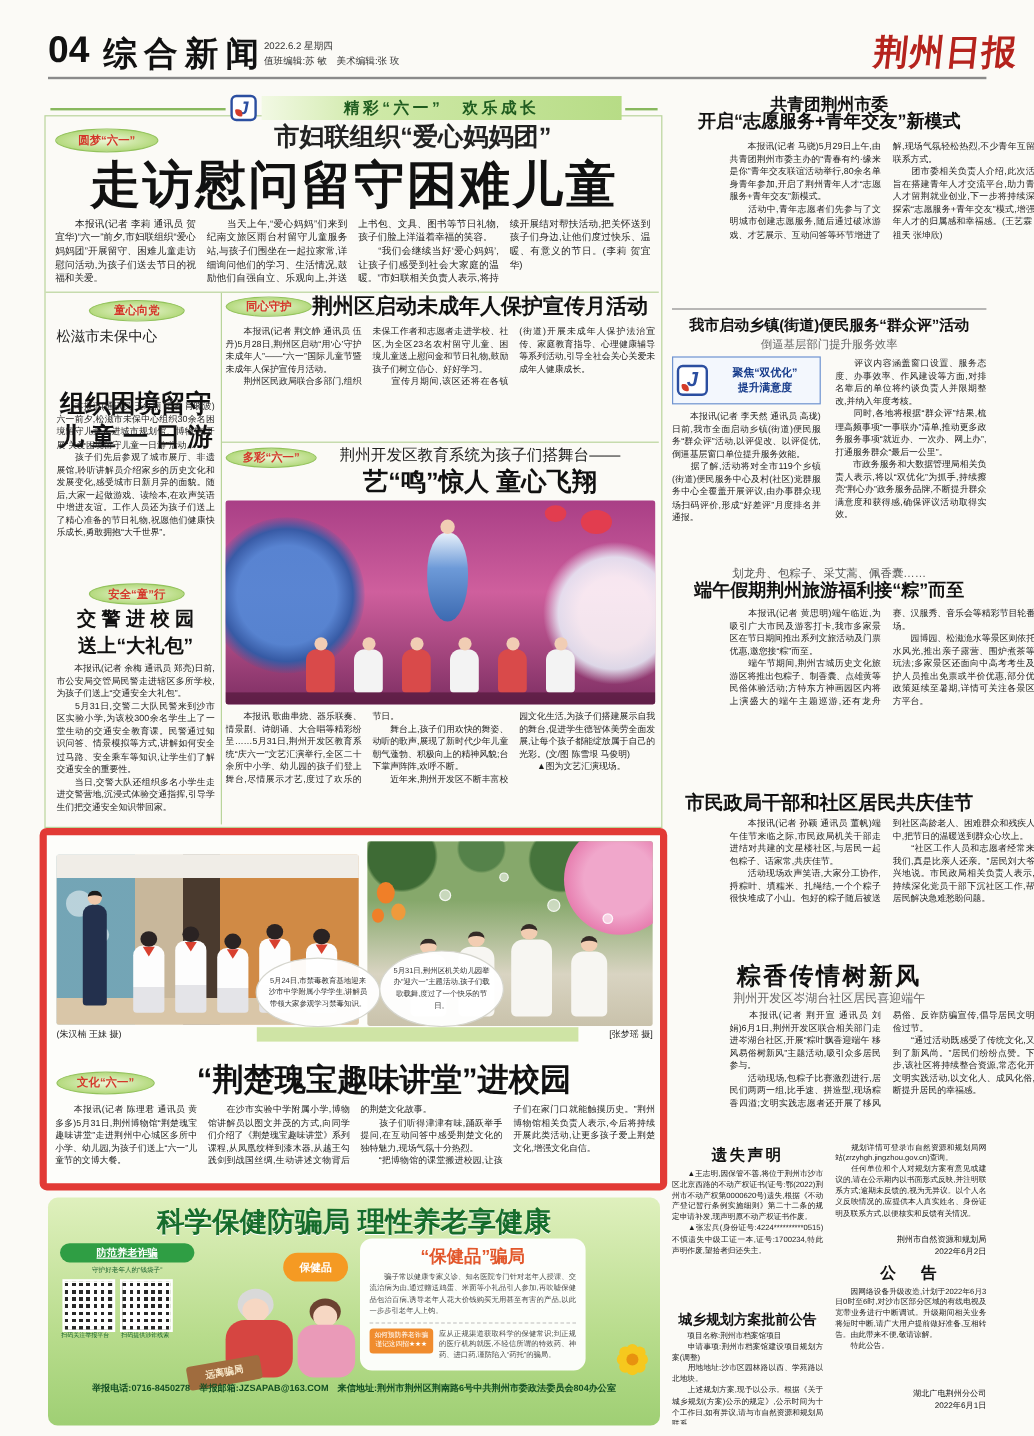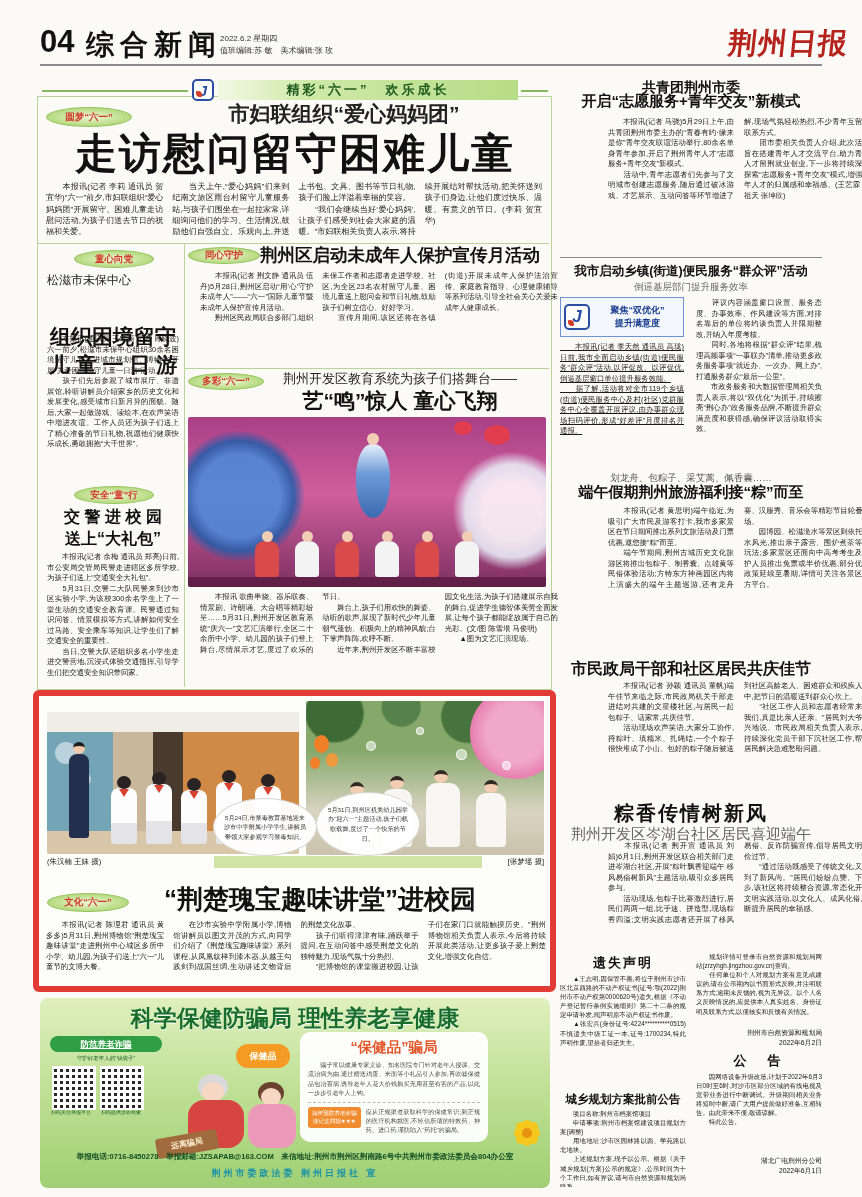--- a/index.html
+++ b/index.html
@@ -4,21 +4,21 @@
 <style>
   html,body{margin:0;padding:0;background:#e9e7e1;}
   #page{position:relative;width:862px;height:1197px;margin:0 auto;background:#fbfaf6;
         font-family:"Liberation Sans","DejaVu Sans",sans-serif;color:#111;overflow:hidden;}
   .abs{position:absolute;}
   .ctr{text-align:center;}
   .rt{text-align:right;}
   .b{font-weight:bold;}
   .btxt{font-size:8px;line-height:1.42;color:#1c1c1c;text-align:justify;white-space:pre-line;overflow:hidden;}
   .cols2{column-count:2;column-gap:10px;margin-left:48px;}
-  .cols3{column-count:3;column-gap:9px;margin-left:12px;}
+  .cols3{column-count:3;column-gap:9px;}
   .cols4{column-count:4;column-gap:9px;}
   .tag{display:flex;align-items:center;justify-content:center;
        background:radial-gradient(ellipse at center,#eef7d8 0%,#b9dc85 65%,#9ccb5f 100%);
        border:1px solid #93c25c;border-radius:50%;color:#d4372a;font-weight:bold;font-size:9.5px;white-space:nowrap;}
   .hr{background:#8a8a8a;}
   .gl{background:#b9d49b;}
   .photo{position:absolute;overflow:hidden;border-radius:2px;}
   .bubble{position:absolute;background:rgba(255,255,255,.96);border:1px solid #d5d5cd;border-radius:50%;
           display:flex;align-items:center;justify-content:center;text-align:center;
           font-size:6.2px;line-height:1.55;color:#333;padding:9px;box-sizing:border-box;white-space:normal;}
@@ -214,58 +214,57 @@
       <div style="font-size:6.1px;color:#4a4a4a;line-height:1.55;text-align:justify;white-space:pre-line;margin-top:3px;">　　骗子常以健康专家义诊、知名医院专门针对老年人授课、交流治病为由,通过赠送鸡蛋、米面等小礼品引人参加,再吹嘘保健品包治百病,诱导老年人花大价钱购买无用甚至有害的产品,以此一步步引老年人上钩。</div>
       <div style="border-top:1px dashed #bbb;margin:4px 0;"></div>
       <div style="display:flex;gap:5px;align-items:flex-start;">
         <div class="ctr" style="flex:none;background:#f08c2e;color:#fff;font-size:5.6px;line-height:1.5;padding:2px 4px;border-radius:3px;white-space:pre-line;">如何预防养老诈骗
 谨记这四招★★★</div>
         <div style="font-size:6.1px;color:#4a4a4a;line-height:1.5;text-align:justify;">应从正规渠道获取科学的保健常识;到正规的医疗机构就医,不轻信所谓的特效药、神药、进口药,谨防陷入“药托”的骗局。</div>
       </div>
     </div>
     <div class="flower" style="left:482px;top:130px;"></div>
     <div class="abs ctr" style="left:0;top:154px;width:100%;font-size:7.6px;font-weight:900;color:#134f23;">举报电话:0716-8450278　举报邮箱:JZSAPAB@163.COM　来信地址:荆州市荆州区荆南路6号中共荆州市委政法委员会804办公室</div>
-    <div class="abs ctr b" style="left:0;top:169px;width:100%;font-size:9px;color:#1792a8;letter-spacing:3px;">荆州市委政法委 荆州日报社 宣</div>
   </div>
 
   <div class="abs ctr b" style="left:560px;top:79px;width:262px;font-size:14px;">共青团荆州市委</div>
   <div class="abs ctr" style="left:560px;top:92px;width:262px;font-size:15px;font-weight:900;">开启“志愿服务+青年交友”新模式</div>
   <div class="abs btxt cols2" style="left:560px;top:117px;width:262px;height:134px;font-size:7.4px;">　　本报讯(记者 马骁)5月29日上午,由共青团荆州市委主办的“青春有约·缘来是你”青年交友联谊活动举行,80余名单身青年参加,开启了荆州青年人才“志愿服务+青年交友”新模式。
 　　活动中,青年志愿者们先参与了文明城市创建志愿服务,随后通过破冰游戏、才艺展示、互动问答等环节增进了解,现场气氛轻松热烈,不少青年互留了联系方式。
 　　团市委相关负责人介绍,此次活动旨在搭建青年人才交流平台,助力青年人才留荆就业创业,下一步将持续深入探索“志愿服务+青年交友”模式,增强青年人才的归属感和幸福感。(王艺霖 穆祖天 张坤欣)</div>
   <div class="abs hr" style="left:560px;top:257px;width:262px;height:1px;"></div>
 
   <div class="abs ctr" style="left:558px;top:263px;width:266px;font-size:12.5px;font-weight:900;">我市启动乡镇(街道)便民服务“群众评”活动</div>
   <div class="abs ctr" style="left:560px;top:281px;width:262px;font-size:9.5px;color:#666;">倒逼基层部门提升服务效率</div>
   <div class="abs" style="left:560px;top:297px;width:124px;height:40px;border:1px solid #6f93cf;background:#f3f7fd;display:flex;align-items:center;gap:5px;padding:3px;box-sizing:border-box;">
     <div class="jlogo" style="width:26px;height:26px;font-size:17px;flex:none;">J</div>
     <div style="flex:1;text-align:center;">
       <div style="font-size:9px;font-weight:900;color:#153a8a;">聚焦“双优化”</div>
       <div style="font-size:9px;font-weight:900;color:#153a8a;">提升满意度</div>
     </div>
   </div>
-  <div class="abs btxt" style="left:560px;top:342px;width:124px;height:124px;font-size:7.4px;text-decoration:underline;">　　本报讯(记者 李天然 通讯员 高珑)日前,我市全面启动乡镇(街道)便民服务“群众评”活动,以评促改、以评促优,倒逼基层窗口单位提升服务效能。
+  <div class="abs btxt" style="left:560px;top:342px;width:124px;height:124px;font-size:7.4px;">　　本报讯(记者 李天然 通讯员 高珑)日前,我市全面启动乡镇(街道)便民服务“群众评”活动,以评促改、以评促优,倒逼基层窗口单位提升服务效能。
 　　据了解,活动将对全市119个乡镇(街道)便民服务中心及村(社区)党群服务中心全覆盖开展评议,由办事群众现场扫码评价,形成“好差评”月度排名并通报。</div>
   <div class="abs btxt" style="left:696px;top:298px;width:126px;height:168px;font-size:7.4px;">　　评议内容涵盖窗口设置、服务态度、办事效率、作风建设等方面,对排名靠后的单位将约谈负责人并限期整改,并纳入年度考核。
 　　同时,各地将根据“群众评”结果,梳理高频事项“一事联办”清单,推动更多政务服务事项“就近办、一次办、网上办”,打通服务群众“最后一公里”。
 　　市政务服务和大数据管理局相关负责人表示,将以“双优化”为抓手,持续擦亮“荆心办”政务服务品牌,不断提升群众满意度和获得感,确保评议活动取得实效。</div>
 
   <div class="abs ctr" style="left:560px;top:472px;width:262px;font-size:9.5px;color:#555;">划龙舟、包粽子、采艾蒿、佩香囊……</div>
   <div class="abs ctr" style="left:560px;top:483px;width:262px;font-size:15px;font-weight:900;">端午假期荆州旅游福利接“粽”而至</div>
   <div class="abs btxt cols2" style="left:560px;top:506px;width:262px;height:146px;font-size:7.4px;">　　本报讯(记者 黄思明)端午临近,为吸引广大市民及游客打卡,我市多家景区在节日期间推出系列文旅活动及门票优惠,邀您接“粽”而至。
 　　端午节期间,荆州古城历史文化旅游区将推出包粽子、制香囊、点雄黄等民俗体验活动;方特东方神画园区内将上演盛大的端午主题巡游,还有龙舟赛、汉服秀、音乐会等精彩节目轮番登场。
 　　园博园、松滋洈水等景区则依托山水风光,推出亲子露营、围炉煮茶等新玩法;多家景区还面向中高考考生及医护人员推出免票或半价优惠,部分优惠政策延续至暑期,详情可关注各景区官方平台。</div>
 
   <div class="abs ctr" style="left:560px;top:659px;width:262px;font-size:16px;font-weight:900;">市民政局干部和社区居民共庆佳节</div>
   <div class="abs btxt cols2" style="left:560px;top:681px;width:262px;height:114px;font-size:7.4px;">　　本报讯(记者 孙颖 通讯员 董帆)端午佳节来临之际,市民政局机关干部走进结对共建的文星楼社区,与居民一起包粽子、话家常,共庆佳节。
 　　活动现场欢声笑语,大家分工协作,捋粽叶、填糯米、扎绳结,一个个粽子很快堆成了小山。包好的粽子随后被送到社区高龄老人、困难群众和残疾人家中,把节日的温暖送到群众心坎上。
 　　“社区工作人员和志愿者经常来看我们,真是比亲人还亲。”居民刘大爷高兴地说。市民政局相关负责人表示,将持续深化党员干部下沉社区工作,帮助居民解决急难愁盼问题。</div>
 
   <div class="abs ctr" style="left:560px;top:800px;width:262px;font-size:20px;font-weight:900;letter-spacing:2px;">粽香传情树新风</div>
-  <div class="abs ctr" style="left:560px;top:825px;width:262px;font-size:15px;color:#666;">荆州开发区岑湖台社区居民喜迎端午</div>
+  <div class="abs ctr" style="left:560px;top:825px;width:262px;font-size:10px;color:#666;">荆州开发区岑湖台社区居民喜迎端午</div>
   <div class="abs btxt cols2" style="left:560px;top:841px;width:262px;height:104px;font-size:7.4px;">　　本报讯(记者 荆开宣 通讯员 刘娟)6月1日,荆州开发区联合相关部门走进岑湖台社区,开展“粽叶飘香迎端午 移风易俗树新风”主题活动,吸引众多居民参与。
 　　活动现场,包粽子比赛激烈进行,居民们两两一组,比手速、拼造型,现场粽香四溢;文明实践志愿者还开展了移风易俗、反诈防骗宣传,倡导居民文明节俭过节。
 　　“通过活动既感受了传统文化,又学到了新风尚。”居民们纷纷点赞。下一步,该社区将持续整合资源,常态化开展文明实践活动,以文化人、成风化俗,不断提升居民的幸福感。</div>
 
   <div class="abs ctr" style="left:560px;top:954px;width:126px;font-size:13px;font-weight:900;letter-spacing:2px;">遗失声明</div>
   <div class="abs btxt" style="left:560px;top:974px;width:126px;height:114px;font-size:6.4px;">　　▲王志明,因保管不善,将位于荆州市沙市区北京西路的不动产权证书(证号:鄂(2022)荆州市不动产权第0000620号)遗失,根据《不动产登记暂行条例实施细则》第二十二条的规定申请补发,现声明原不动产权证书作废。
 　　▲张宏兵(身份证号:4224**********0515)不慎遗失中级工证一本,证号:1700234,特此声明作废,望拾者归还失主。</div>
   <div class="abs ctr" style="left:560px;top:1092px;width:126px;font-size:11.5px;font-weight:900;">城乡规划方案批前公告</div>
   <div class="abs btxt" style="left:560px;top:1109px;width:126px;height:78px;font-size:6.4px;">　　项目名称:荆州市档案馆项目
 　　申请事项:荆州市档案馆建设项目规划方案(调整)

